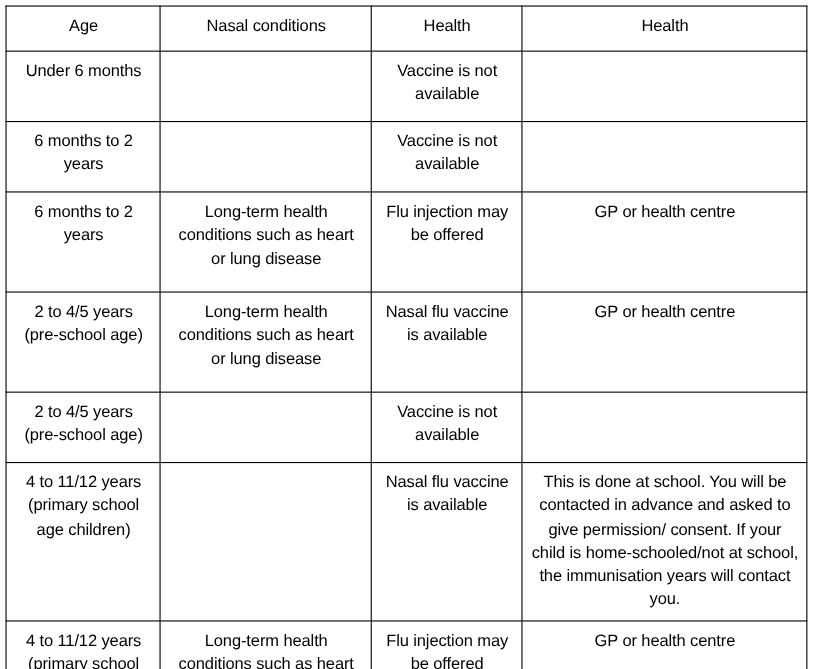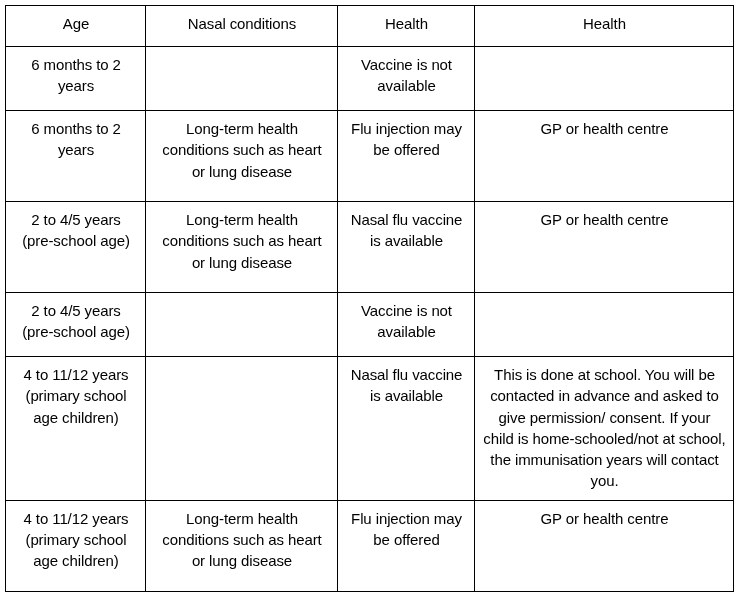--- a/index.html
+++ b/index.html
@@ -77,20 +77,34 @@
           </td>
         <td>
             <span class="cell-text">Health</span>
           </td>
         <td>
             <span class="cell-text">Health</span>
           </td>
       </tr>
     </thead>
     <tbody>
+      <tr class="r-1">
+        <td>
+            <span class="cell-text">Under 6 months</span>
+          </td>
+        <td>
+            <span class="cell-text"></span>
+          </td>
+        <td>
+            <span class="cell-text">Vaccine is not available</span>
+          </td>
+        <td>
+            <span class="cell-text"></span>
+          </td>
+      </tr>
       <tr class="r-2">
         <td>
             <span class="cell-text">6 months to 2 years</span>
           </td>
         <td>
             <span class="cell-text"></span>
           </td>
         <td>
             <span class="cell-text">Vaccine is not available</span>
           </td>

